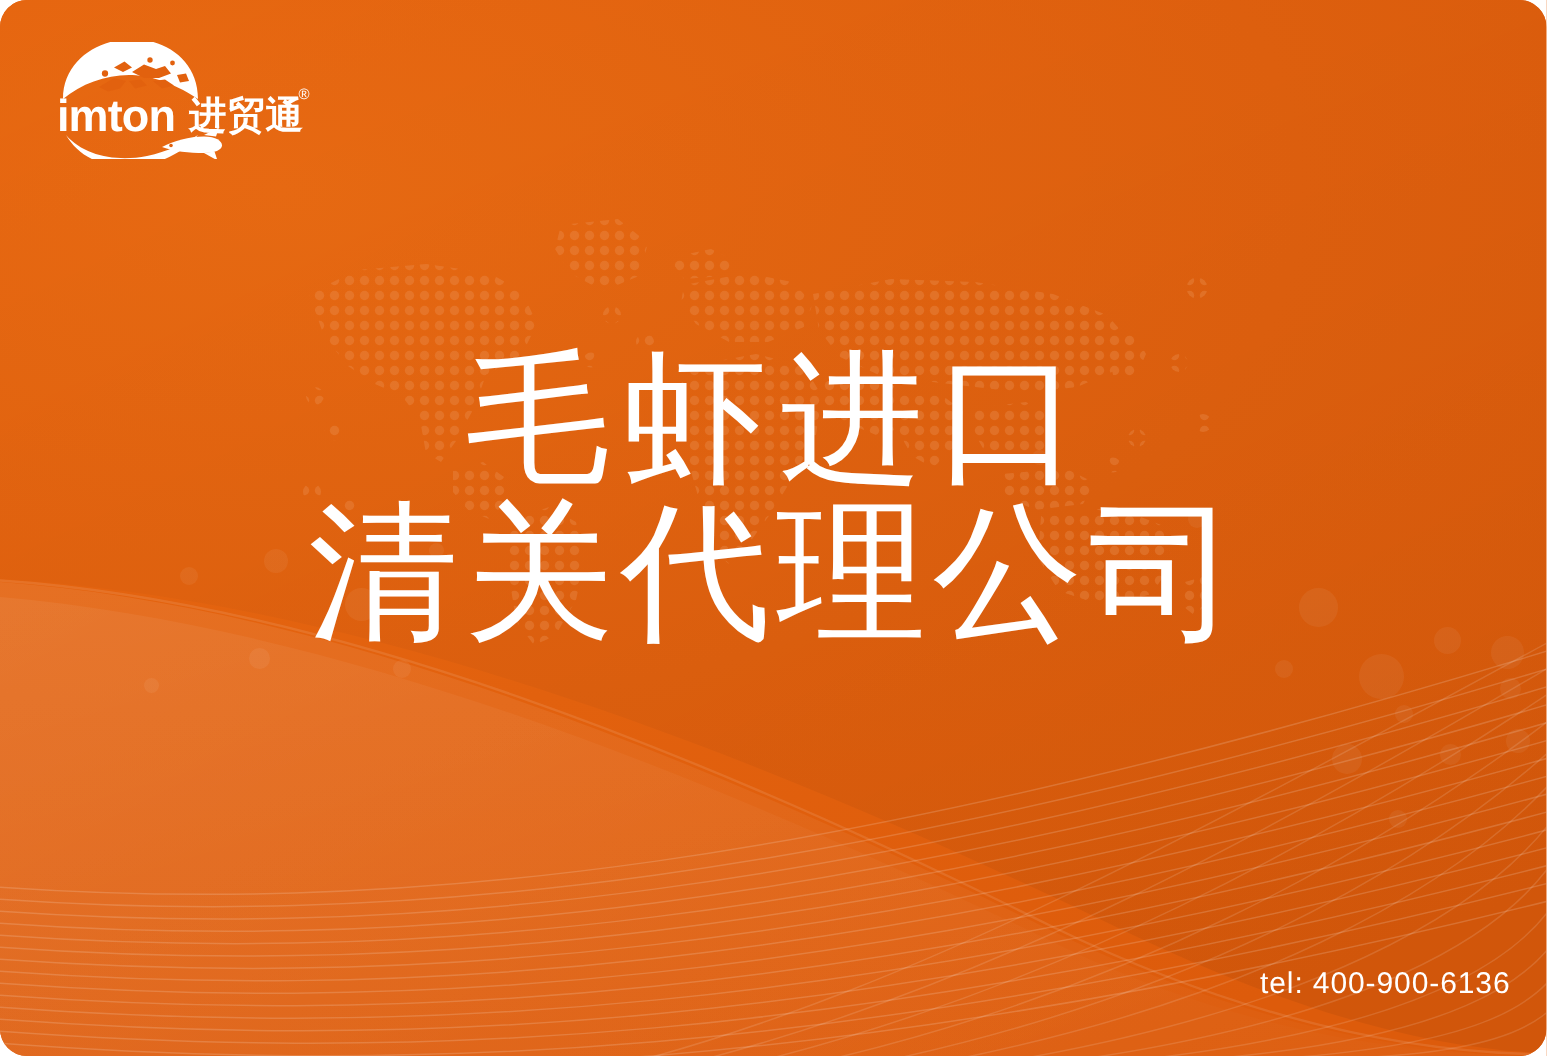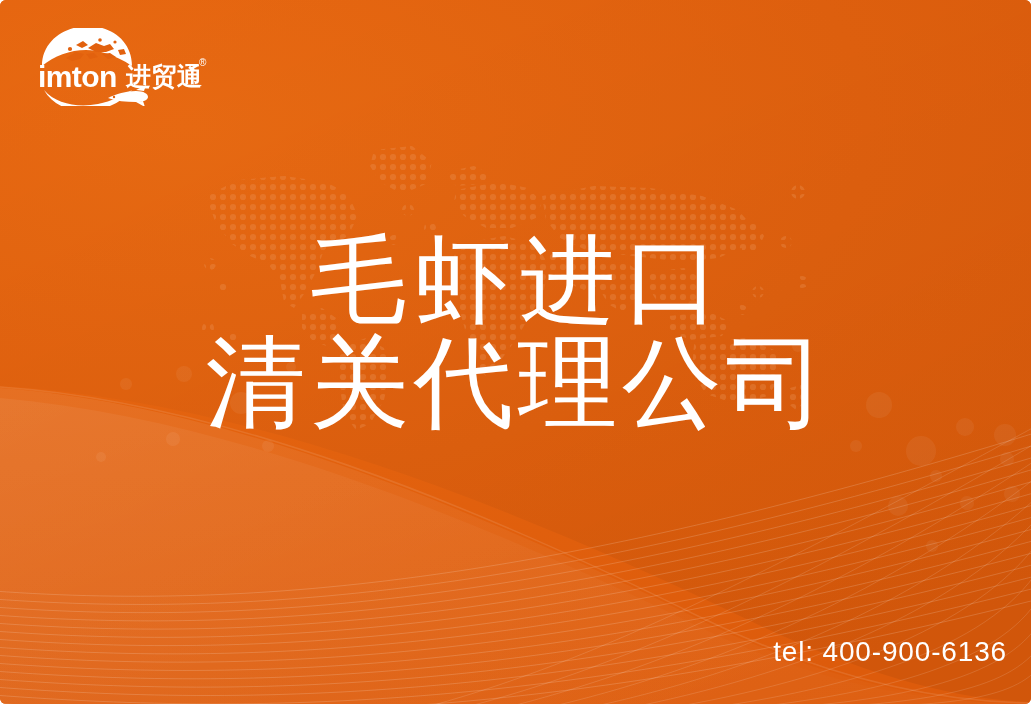--- a/index.html
+++ b/index.html
@@ -11,21 +11,21 @@
   body {
     font-family: "Liberation Sans", "DejaVu Sans", sans-serif;
   }
 
   #banner {
     position: relative;
     width: 1031px;
     height: 704px;
     overflow: hidden;
     background: #E2610E;
-    border-radius: 6px;
+    border-radius: 18px;
   }
 
   
   .bg-base {
     position: absolute;
     inset: 0;
     background:
       radial-gradient(120% 90% at 18% 18%, #E96A12 0%, #E2610E 55%, #DD5B0B 100%);
   }
 
@@ -108,21 +108,21 @@
     margin-top: 4px;
     padding-left: 0.04em;
   }
 
   
   .tel {
     position: absolute;
     right: 24px;
     bottom: 36px;
     color: #ffffff;
-    font-size: 28px;
+    font-size: 20px;
     letter-spacing: 0.03em;
     white-space: nowrap;
   }
 </style>
 </head>
 <body>
 
 <div id="banner">
 
   <div class="bg-base"></div>

